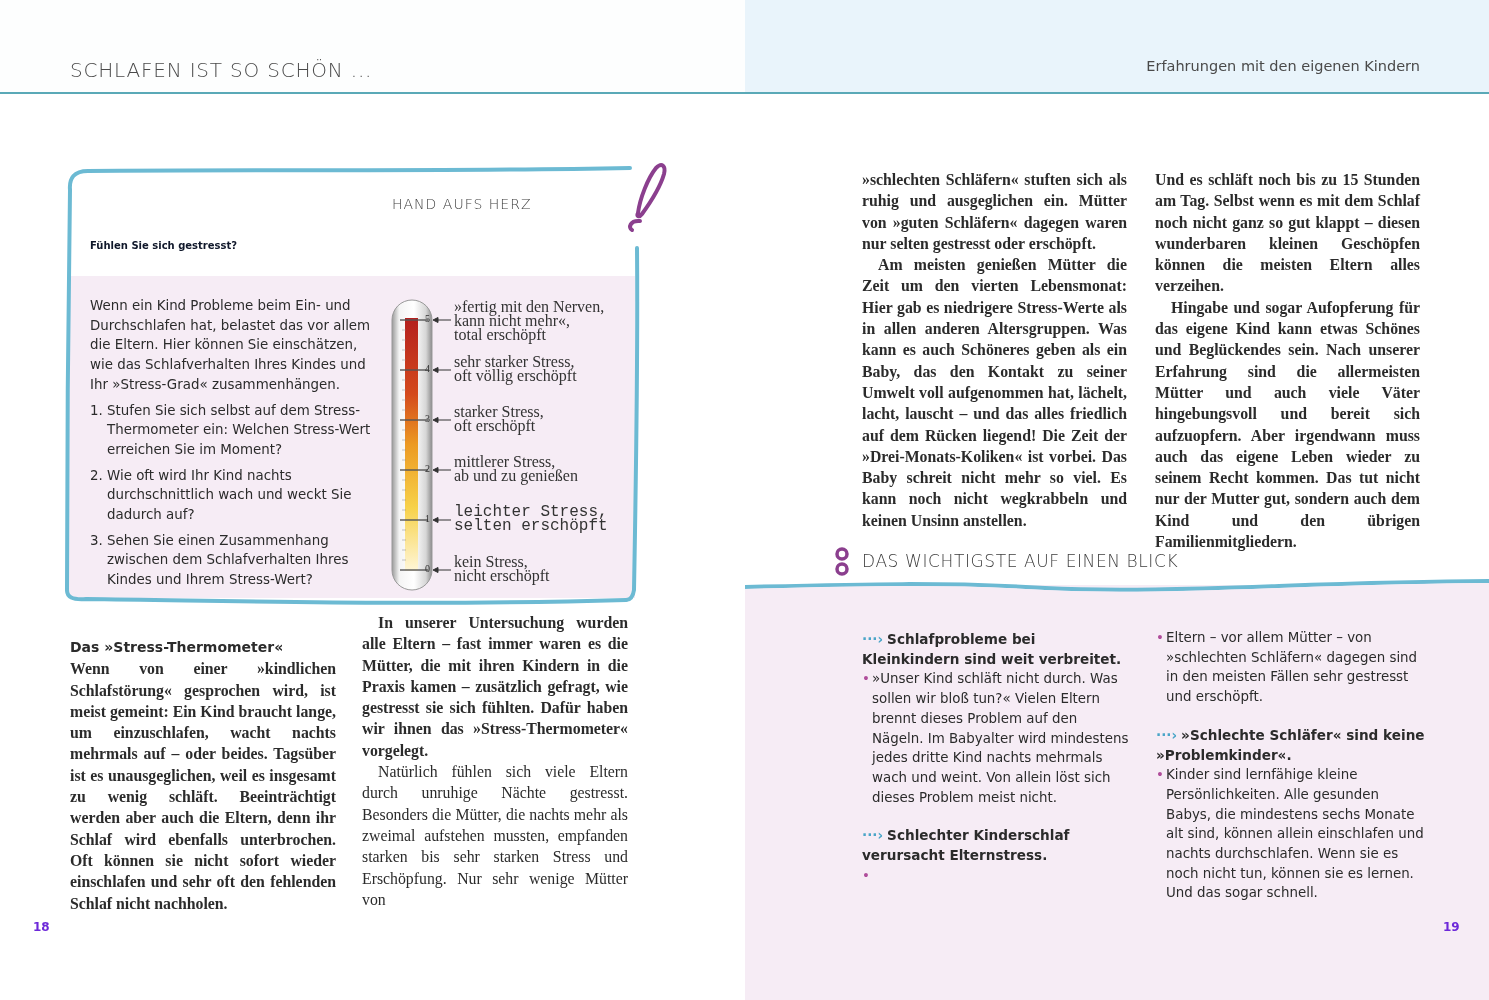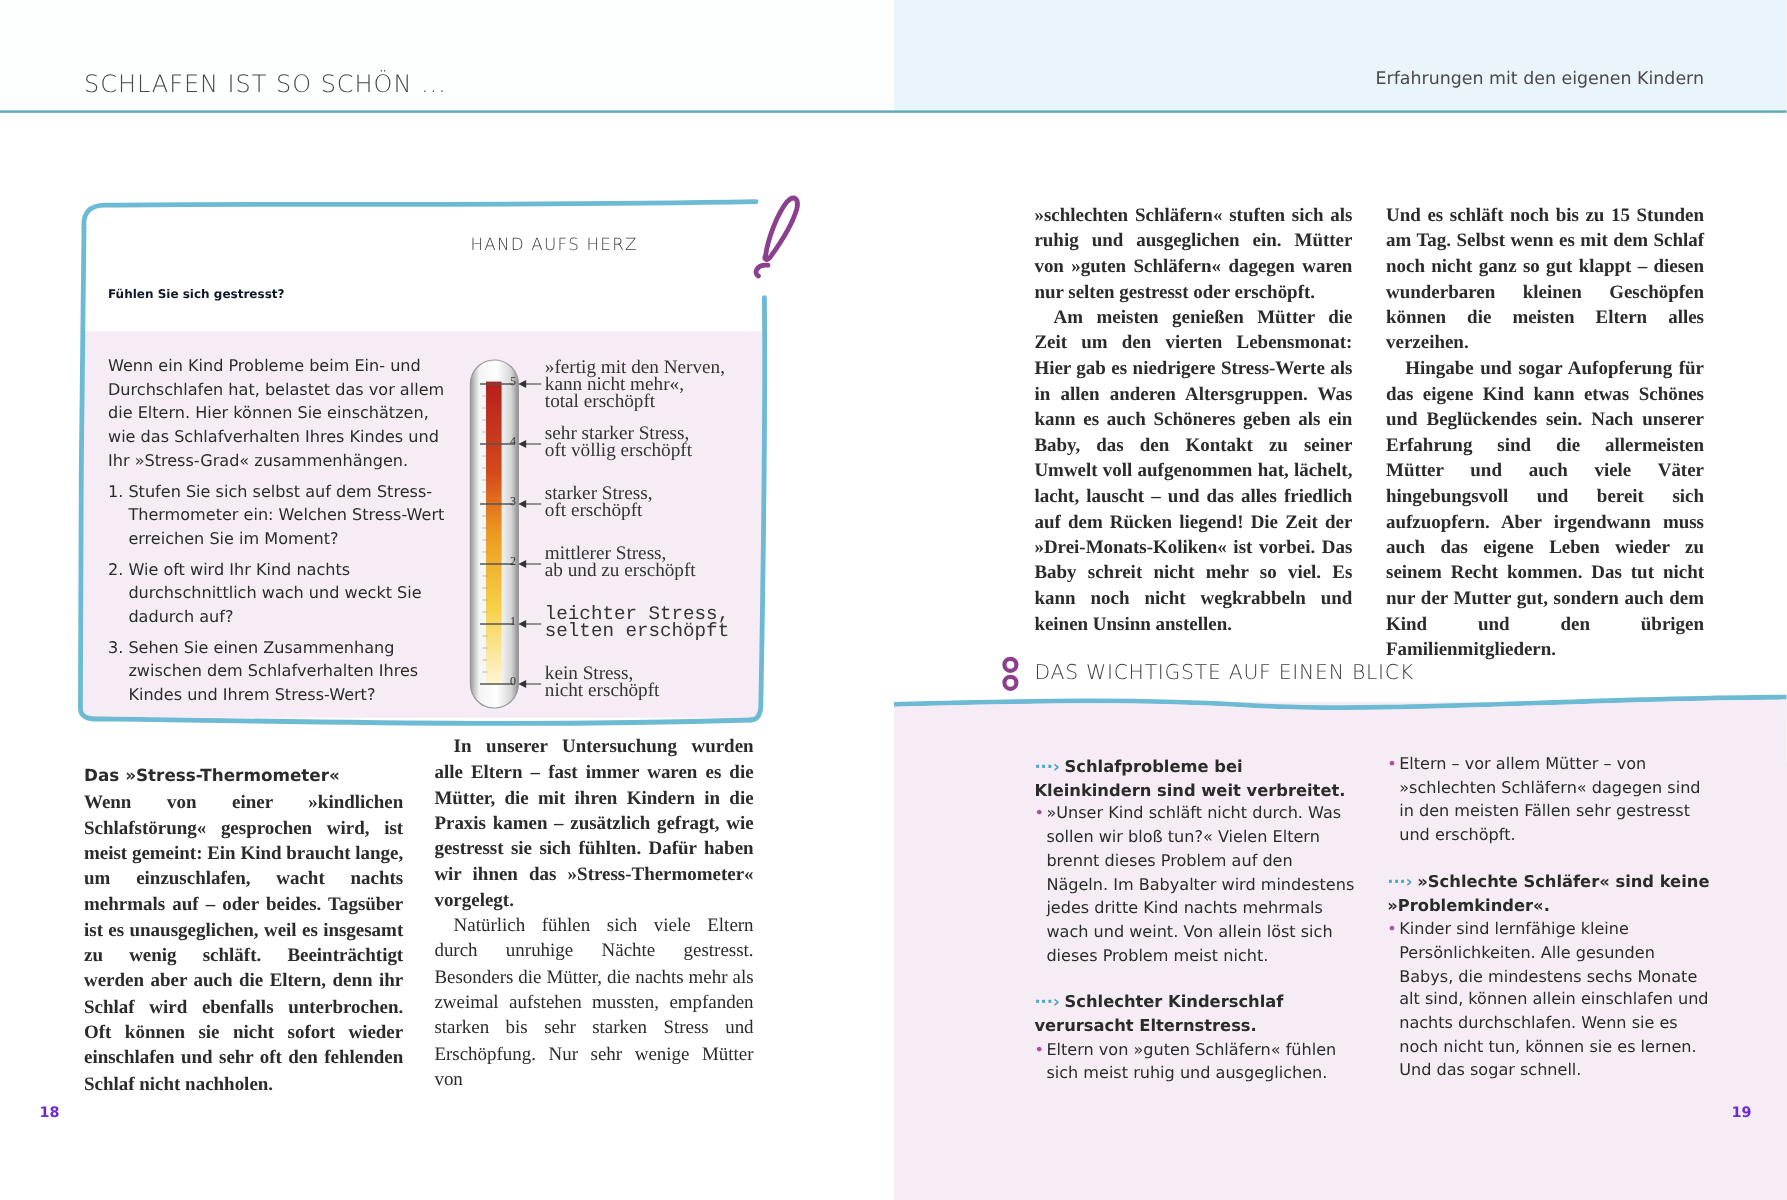--- a/index.html
+++ b/index.html
@@ -188,21 +188,21 @@
 <div class="thermo-label" style="top:355px;">
   <div>sehr starker Stress,</div>
   <div>oft völlig erschöpft</div>
 </div>
 <div class="thermo-label" style="top:405px;">
   <div>starker Stress,</div>
   <div>oft erschöpft</div>
 </div>
 <div class="thermo-label" style="top:455px;">
   <div>mittlerer Stress,</div>
-  <div>ab und zu erschöpft</div>
+  <div>ab und zu genießen</div>
 </div>
 <div class="thermo-label" style="top:505px;font-family:Liberation Mono, monospace;">
   <div>leichter Stress,</div>
   <div>selten erschöpft</div>
 </div>
 <div class="thermo-label" style="top:555px;">
   <div>kein Stress,</div>
   <div>nicht erschöpft</div>
 </div>
 
@@ -237,21 +237,21 @@
 </svg>
 <div class="summary-title">DAS WICHTIGSTE AUF EINEN BLICK</div>
 
 <div class="sum-col" style="left:862px;top:630px;width:270px;">
   <div class="sum-block">
     <div class="sum-head"><span class="arrow">···›</span><span>Schlafprobleme bei Kleinkindern sind weit verbreitet.</span></div>
     <div class="sum-item"><span class="bullet">•</span><span>»Unser Kind schläft nicht durch. Was sollen wir bloß tun?« Vielen Eltern brennt dieses Problem auf den Nägeln. Im Babyalter wird mindestens jedes dritte Kind nachts mehrmals wach und weint. Von allein löst sich dieses Problem meist nicht.</span></div>
   </div>
   <div class="sum-block">
     <div class="sum-head"><span class="arrow">···›</span><span>Schlechter Kinderschlaf verursacht Elternstress.</span></div>
-    <div class="sum-item"><span class="bullet">•</span><span>Eltern von »guten Schläfern« fühlen sich meist ruhig und ausgeglichen.</span></div>
+    <div class="sum-item"><span class="bullet">•</span></div>
   </div>
 </div>
 
 <div class="sum-col" style="left:1156px;top:628px;width:270px;">
   <div class="sum-block">
     <div class="sum-item"><span class="bullet">•</span><span>Eltern – vor allem Mütter – von »schlechten Schläfern« dagegen sind in den meisten Fällen sehr gestresst und erschöpft.</span></div>
   </div>
   <div class="sum-block">
     <div class="sum-head"><span class="arrow">···›</span><span>»Schlechte Schläfer« sind keine »Problemkinder«.</span></div>
     <div class="sum-item"><span class="bullet">•</span><span>Kinder sind lernfähige kleine Persönlichkeiten. Alle gesunden Babys, die mindestens sechs Monate alt sind, können allein einschlafen und nachts durchschlafen. Wenn sie es noch nicht tun, können sie es lernen. Und das sogar schnell.</span></div>

